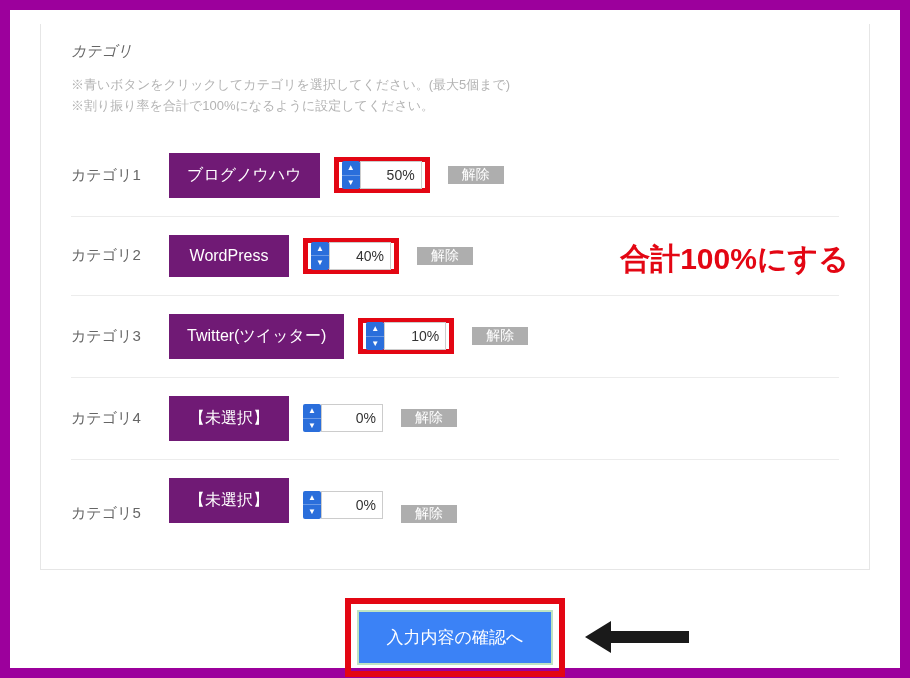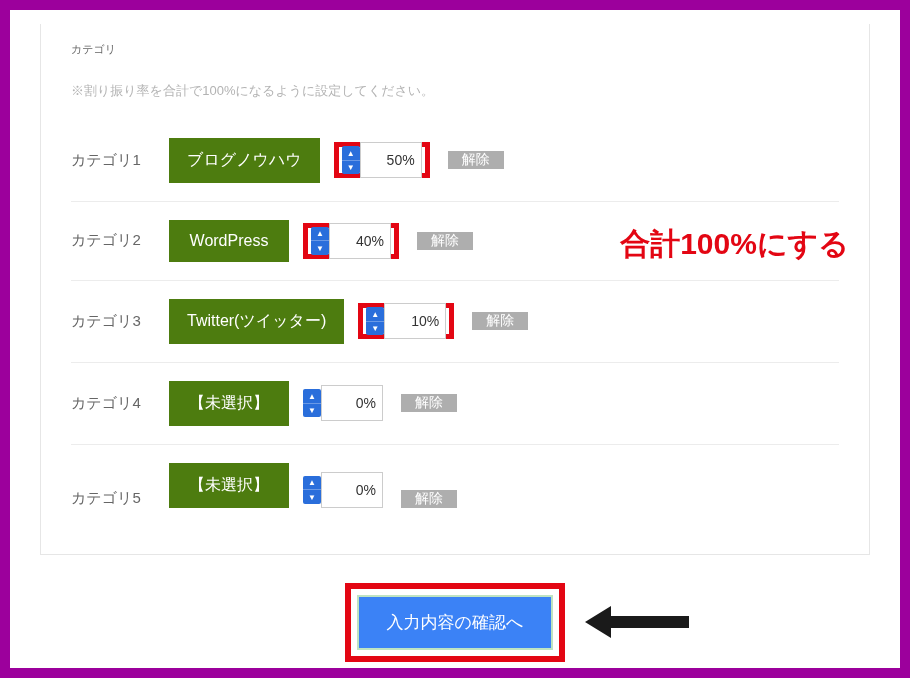--- a/index.html
+++ b/index.html
@@ -17,23 +17,24 @@
     padding: 14px 30px 30px 30px;
     background: #fff;
   }
   .card {
     border: 1px solid #e6e6e6;
     border-top: none;
     padding: 18px 30px 28px 30px;
     background: #fff;
   }
   .section-title {
-    font-size: 11px;
+    font-size: 15px;
     color: #666;
-    margin-bottom: 24px;
+    margin-bottom: 14px;
+    font-style: italic;
   }
   .hint {
     font-size: 13px;
     color: #b3b3b3;
     line-height: 1.6;
   }
   .rows { margin-top: 18px; }
   .row {
     display: flex;
     align-items: center;
@@ -42,21 +43,21 @@
     position: relative;
     gap: 8px;
   }
   .row:last-child { border-bottom: none; align-items: flex-end; }
   .row-label {
     width: 90px;
     font-size: 15px;
     color: #666;
   }
   .cat-btn {
-    background: #4d7c0f;
+    background: #701a75;
     color: #fff;
     border: none;
     font-size: 16px;
     padding: 12px 18px;
     min-width: 120px;
     text-align: center;
     cursor: pointer;
     font-weight: 500;
   }
   .pct-group {
@@ -83,21 +84,21 @@
     display: flex;
     align-items: center;
     justify-content: center;
     font-size: 8px;
     color: #fff;
     cursor: pointer;
   }
   .stepper .half:first-child { border-bottom: 1px solid rgba(255,255,255,0.3); }
   .pct-input {
     width: 62px;
-    height: 36px;
+    height: 28px;
     border: 1px solid #ccc;
     font-size: 14px;
     text-align: right;
     padding-right: 6px;
     color: #333;
     margin-left: 0;
   }
   .release-btn {
     background: #aeaeae;
     color: #fff;
@@ -153,20 +154,21 @@
     height: 12px;
     background: #1a1a1a;
   }
 </style>
 </head>
 <body>
 
 <div class="outer-frame">
   <div class="card">
     <div class="section-title">カテゴリ</div>
+    <div class="hint">※青いボタンをクリックしてカテゴリを選択してください。(最大5個まで)</div>
     <div class="hint">※割り振り率を合計で100%になるように設定してください。</div>
 
     <div class="rows">
 
       <div class="row">
         <div class="row-label">カテゴリ1</div>
         <button class="cat-btn">ブログノウハウ</button>
         <div class="pct-group hl">
           <div class="stepper">
             <div class="half">▲</div>

